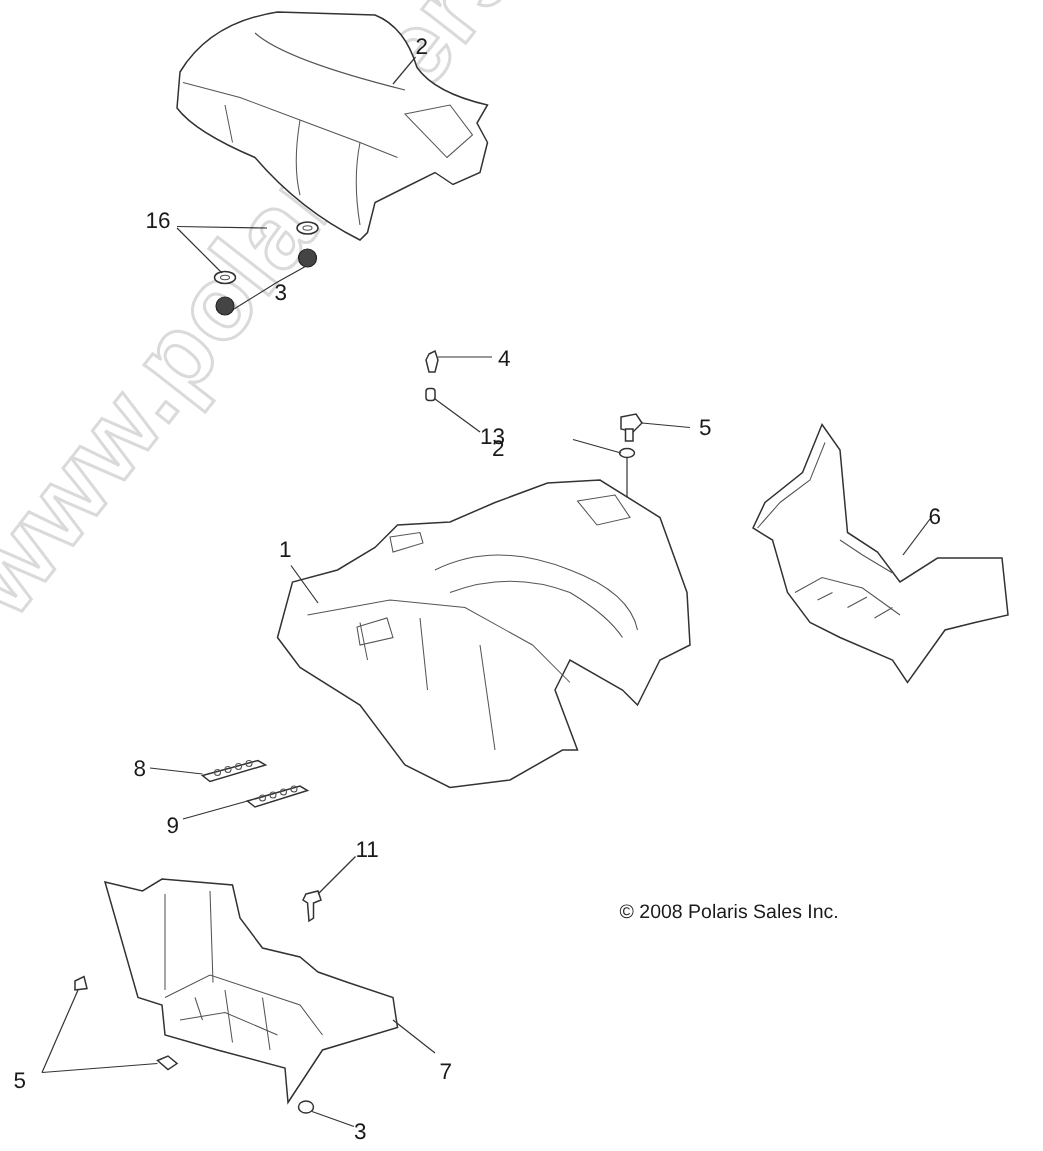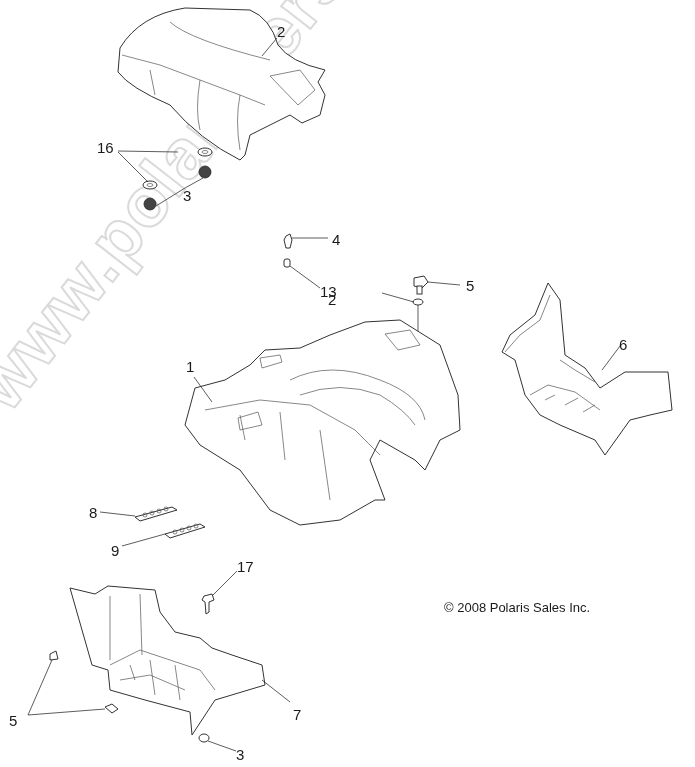--- a/index.html
+++ b/index.html
@@ -124,20 +124,20 @@
   <div class="callout" style="left:186px;top:359px">1</div>
   <div class="callout" style="left:277px;top:24px">2</div>
   <div class="callout" style="left:183px;top:188px">3</div>
   <div class="callout" style="left:332px;top:232px">4</div>
   <div class="callout" style="left:466px;top:278px">5</div>
   <div class="callout" style="left:619px;top:337px">6</div>
   <div class="callout" style="left:293px;top:707px">7</div>
   <div class="callout" style="left:89px;top:505px">8</div>
   <div class="callout" style="left:111px;top:543px">9</div>
   <div class="callout" style="left:9px;top:713px">5</div>
-  <div class="callout" style="left:237px;top:559px">17</div>
+  <div class="callout" style="left:237px;top:559px">11</div>
   <div class="callout" style="left:236px;top:747px">3</div>
   <div class="callout" style="left:320px;top:284px">13</div>
   <div class="callout" style="left:328px;top:292px">2</div>
   <div class="callout" style="left:97px;top:140px">16</div>
 
-  <div class="copyright" style="left:444px;top:600px">© 2008 Polaris Sales Inc.</div>
+  <div class="copyright" style="left:413px;top:600px">© 2008 Polaris Sales Inc.</div>
 </div>
 
 </body></html>

